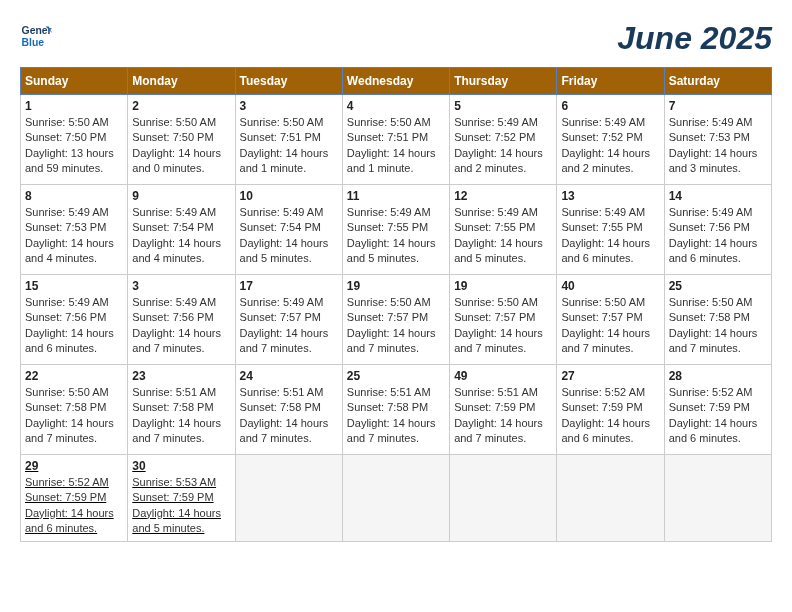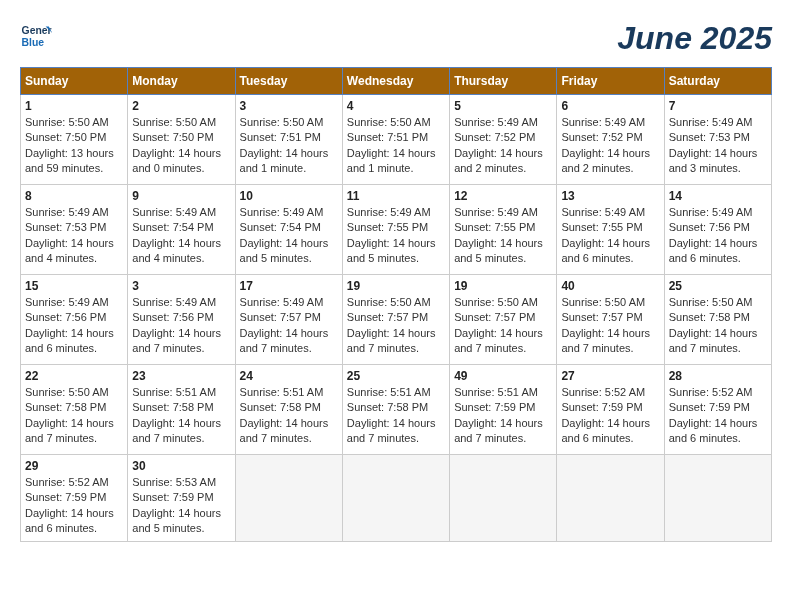--- a/index.html
+++ b/index.html
@@ -69,21 +69,21 @@
       color: #222;
       display: block;
       margin-bottom: 2px;
     }
     .day-detail {
       font-size: 11px;
       color: #333;
       line-height: 1.4;
     }
     .week-row td { height: 90px; }
-    .last-row td { height: 80px; }
+    .last-row td { height: 80px; text-decoration: underline; }
   </style>
 </head>
 <body>
 
 <div class="header-area">
   <div class="logo">
     <svg class="logo-icon" viewBox="0 0 40 40">
       <text x="2" y="18" font-size="13" font-weight="bold" fill="#1a3a5c">General</text>
       <text x="2" y="32" font-size="13" font-weight="bold" fill="#1a6bb5">Blue</text>
       <polygon points="32,8 40,16 36,8" fill="#1a6bb5"></polygon>

